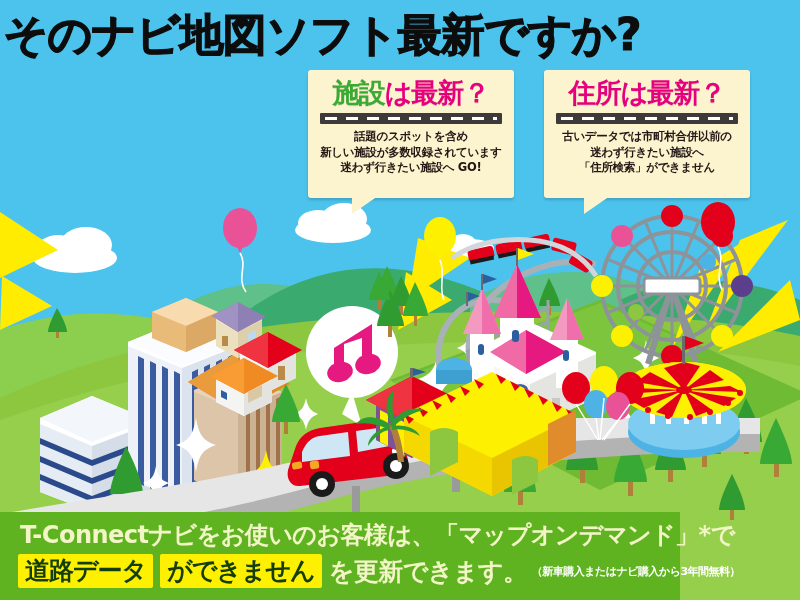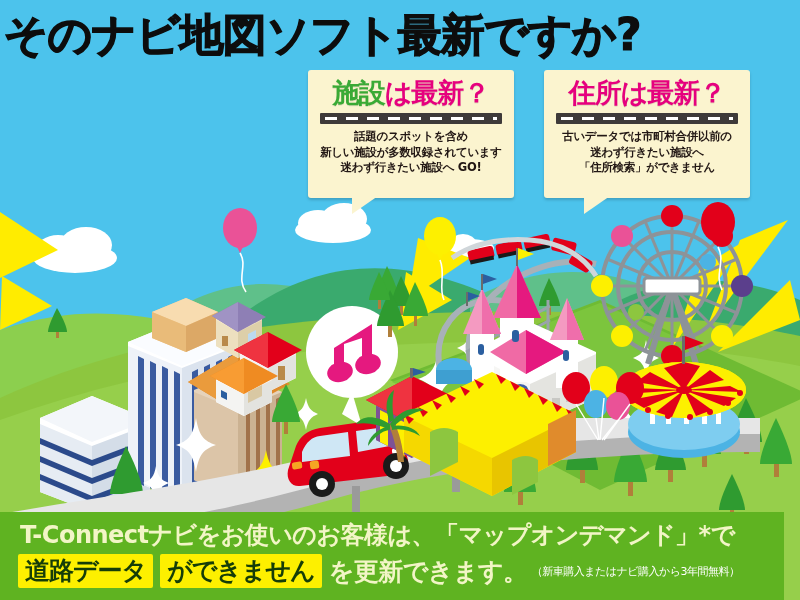--- a/index.html
+++ b/index.html
@@ -64,42 +64,42 @@
     font-size:11.5px;line-height:15.5px;font-weight:bold;
     letter-spacing:-.3px;
   }
   .b-body div{white-space:nowrap;}
 
   
   .scene{position:absolute;left:0;top:0;width:800px;height:600px;z-index:5;}
 
   
   .banner{
-    position:absolute;left:0;bottom:0;width:784px;height:88px;
+    position:absolute;left:0;bottom:0;width:680px;height:88px;
     background:#5fb321;z-index:40;
   }
   .banner-line1{
     position:absolute;left:20px;top:8px;
     color:#f2f5c6;font-size:24px;line-height:30px;font-weight:bold;
     letter-spacing:-.5px;white-space:nowrap;
   }
   .banner-line2{
     position:absolute;left:18px;top:42px;display:flex;align-items:flex-end;
     white-space:nowrap;
   }
   .tag{
     display:inline-block;background:#fdf000;color:#153d08;
     font-size:25px;line-height:29px;font-weight:bold;letter-spacing:-1px;
     padding:2px 7px 3px 7px;margin-right:7px;border-radius:2px;text-align:center;
   }
   .banner-rest{
     color:#f2f5c6;font-size:25px;line-height:33px;font-weight:bold;letter-spacing:-.5px;
   }
   .banner-note{
-    color:#ffffff;font-size:11px;line-height:33px;font-weight:normal;
+    color:#ffffff;font-size:11px;line-height:33px;font-weight:bold;
     letter-spacing:-.5px;margin-left:4px;
   }
 </style>
 </head>
 <body>
 
 <div id="stage">
 
   <svg class="scene" viewBox="0 0 800 600" preserveAspectRatio="none">
 

